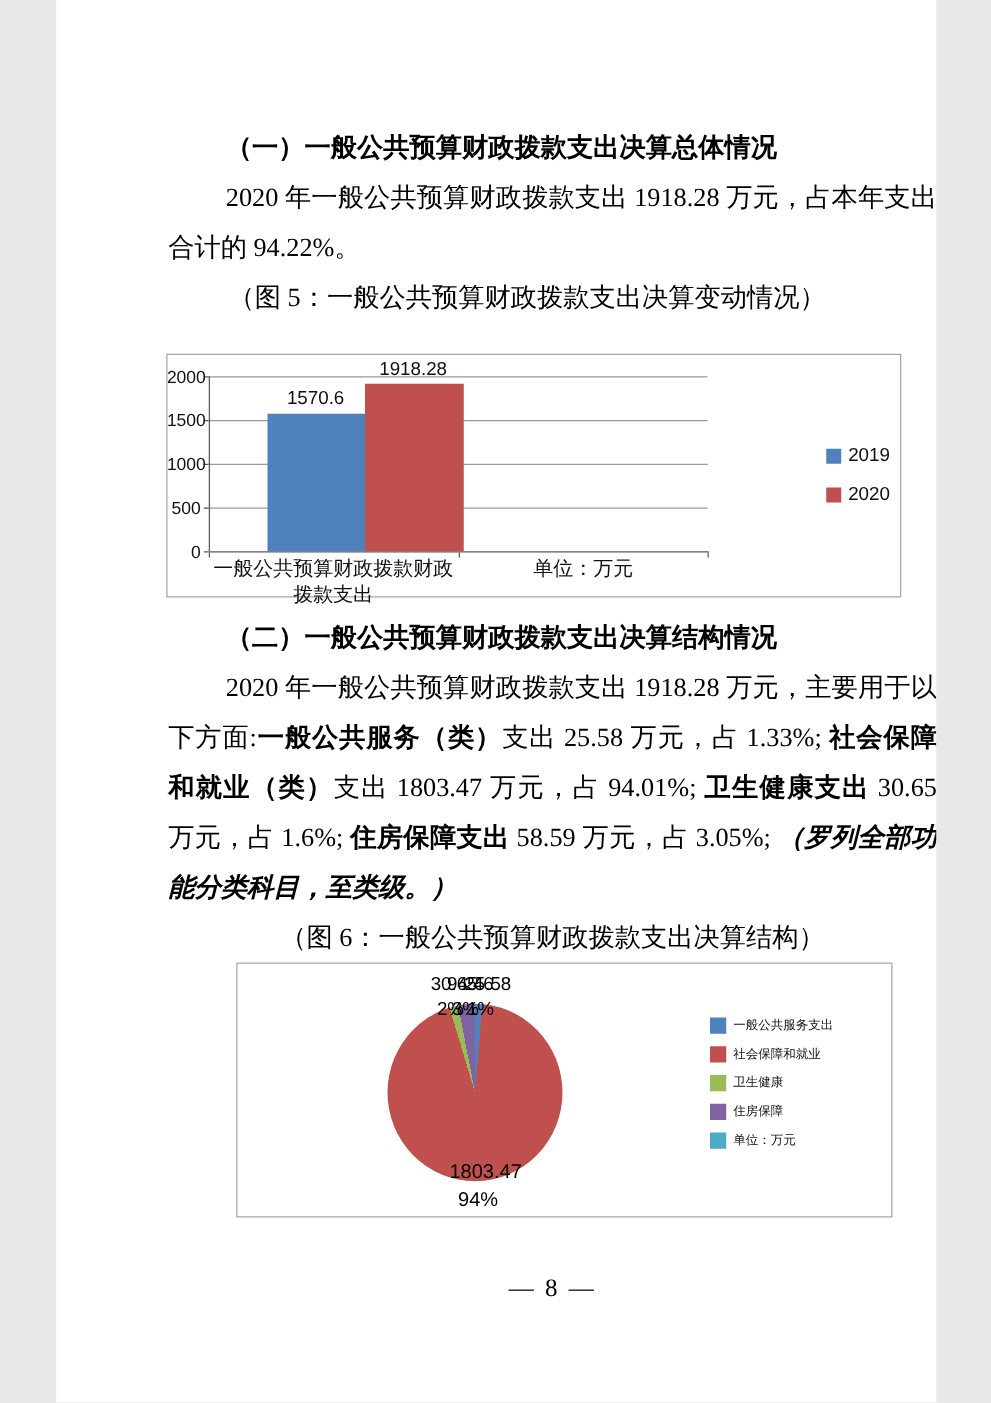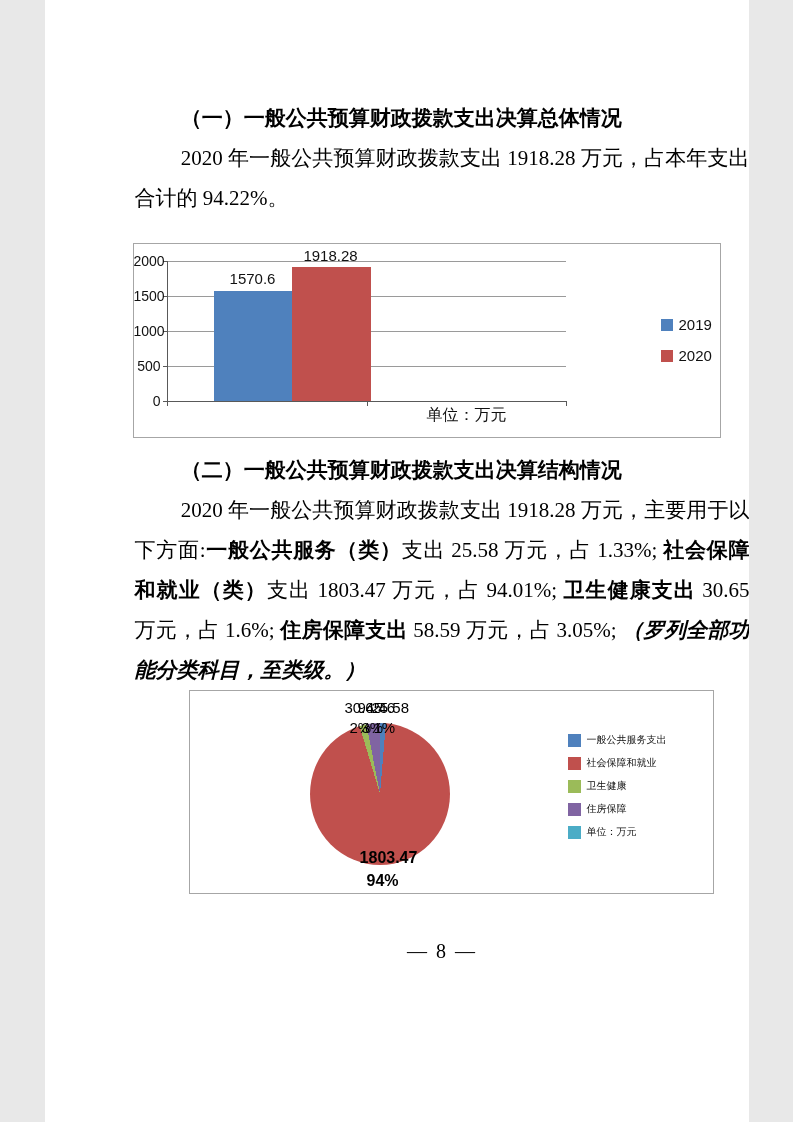--- a/index.html
+++ b/index.html
@@ -40,38 +40,39 @@
   .bar-box .legend { position:absolute; left:527px; top:72px; }
   .legend-row { display:flex; align-items:center; margin-bottom:14px; }
   .swatch { display:inline-block; width:12px; height:12px; margin-right:6px; flex:none; }
   .bar-box .legend-row span.lg-text { font-family:"Liberation Sans", sans-serif; font-size:15px; color:#111; }
 
   
   .pie-box .pie-circle { position:absolute; left:120px; top:32px; width:140px; height:142px; border-radius:50%; }
   .pie-box .tiny-label { position:absolute; font-family:"Liberation Sans", sans-serif;
       font-size:15px; color:#000; white-space:nowrap; }
   .pie-box .big-label { position:absolute; width:70px; text-align:center;
-      font-family:"Liberation Sans", sans-serif; font-size:16px; color:#000;font-weight:bold; }
+      font-family:"Liberation Sans", sans-serif; font-size:16px; color:#000; }
   .pie-box .legend { position:absolute; left:378px; top:42px; }
   .pie-box .legend-row { margin-bottom:9px; }
   .pie-box .swatch { width:13px; height:13px; }
   .pie-box .legend-row span.lg-text { font-size:10px; color:#111; }
 
   .page-number { text-align:center; margin-top:46px; font-size:20px; letter-spacing:2px; }
 </style>
 </head>
 <body>
 
 <div class="page">
   <div class="content">
 
     <div class="heading">（一）一般公共预算财政拨款支出决算总体情况</div>
 
     <p class="body-para">2020 年一般公共预算财政拨款支出 1918.28 万元，占本年支出合计的 94.22%。</p>
 
+    <div class="caption indent">（图 5：一般公共预算财政拨款支出决算变动情况）</div>
 
     <div class="chart-box bar-box">
       <div class="grid-line" style="top:17px"></div>
       <div class="grid-line" style="top:52px"></div>
       <div class="grid-line" style="top:87px"></div>
       <div class="grid-line" style="top:122px"></div>
       <div class="axis-y"></div>
       <div class="axis-x"></div>
 
       <div class="ytick" style="top:17px"></div>
@@ -88,38 +89,40 @@
       <div class="ylabel" style="top:78px">1000</div>
       <div class="ylabel" style="top:113px">500</div>
       <div class="ylabel" style="top:148px">0</div>
 
       <div class="bar bar-2019" style="left: 80px; height: 110px; top: 47px; background: rgb(79, 129, 189);"></div>
       <div class="bar bar-2020" style="left: 158px; width: 79px; height: 134px; top: 23px; background: rgb(192, 80, 77);"></div>
 
       <div class="bar-label" style="left:78px; top:26px">1570.6</div>
       <div class="bar-label" style="left:156px; top:3px">1918.28</div>
 
+      <div class="cat-label" style="left:33px">一般公共预算财政拨款财政拨款支出</div>
       <div class="cat-label" style="left:233px">单位：万元</div>
 
       <div class="legend">
         <div class="legend-row">
           <span class="swatch" style="background: rgb(79, 129, 189);"></span>
           <span class="lg-text">2019</span>
         </div>
         <div class="legend-row">
           <span class="swatch" style="background: rgb(192, 80, 77);"></span>
           <span class="lg-text">2020</span>
         </div>
       </div>
     </div>
 
     <div class="heading" style="margin-top:12px">（二）一般公共预算财政拨款支出决算结构情况</div>
 
     <p class="body-para"><span>2020 年一般公共预算财政拨款支出 1918.28 万元，主要用于以下方面:</span><span class="b">一般公共服务（类）</span><span>支出 25.58 万元，占 1.33%; </span><span class="b">社会保障和就业（类）</span><span>支出 1803.47 万元，占 94.01%; </span><span class="b">卫生健康支出</span><span> 30.65 万元，占 1.6%; </span><span class="b">住房保障支出</span><span> 58.59 万元，占 3.05%; </span><span class="bi">（罗列全部功能分类科目，至类级。）</span></p>
 
+    <div class="caption center">（图 6：一般公共预算财政拨款支出决算结构）</div>
 
     <div class="chart-box pie-box">
       <div class="pie-circle" style="background: conic-gradient(rgb(79, 129, 189) 0%, rgb(79, 129, 189) 1.33348%, rgb(192, 80, 77) 1.33348%, rgb(192, 80, 77) 95.3479%, rgb(155, 187, 89) 95.3479%, rgb(155, 187, 89) 96.9457%, rgb(128, 100, 162) 96.9457%, rgb(128, 100, 162) 100%);"></div>
 
       <div class="tiny-label" style="left:155px; top:8px">30.65</div>
       <div class="tiny-label" style="left:168px; top:8px">94.46</div>
       <div class="tiny-label" style="left:182px; top:8px">25.58</div>
 
       <div class="tiny-label" style="left:160px; top:28px">2%</div>
       <div class="tiny-label" style="left:172px; top:28px">3%</div>

